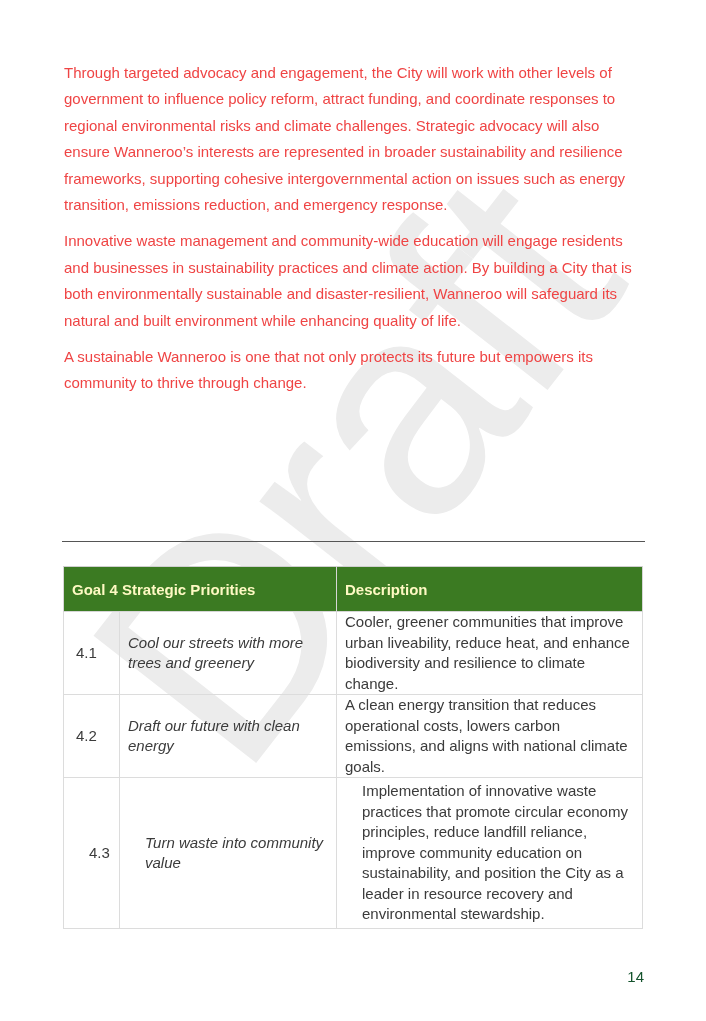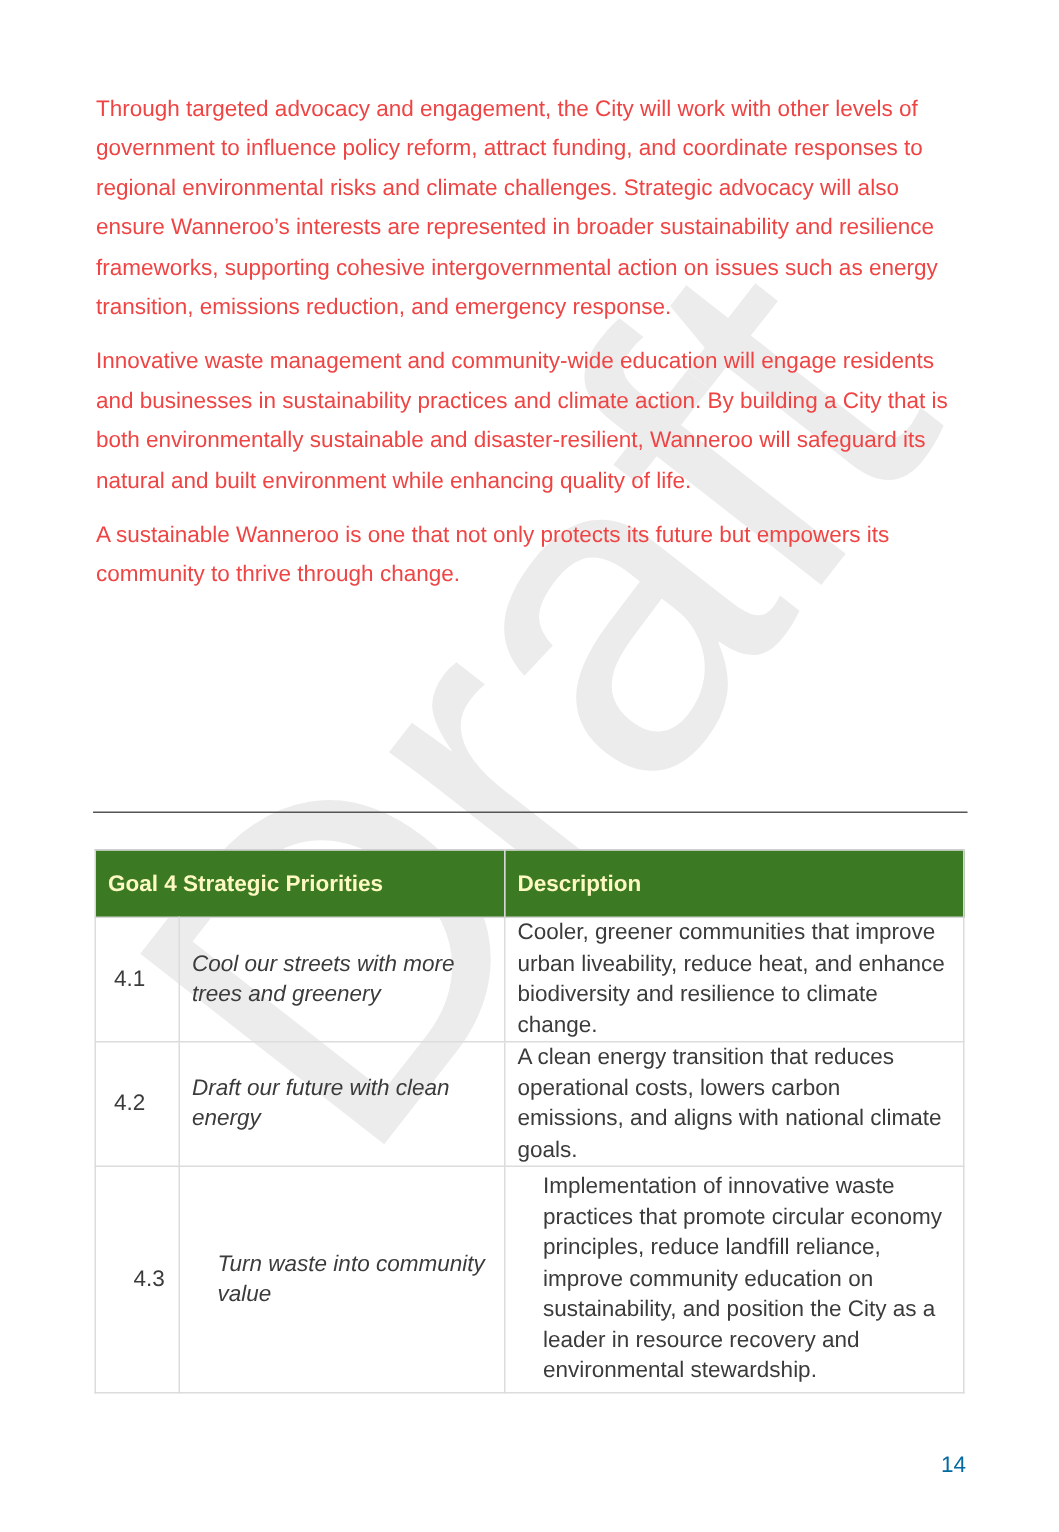--- a/index.html
+++ b/index.html
@@ -36,21 +36,21 @@
       border: 1px solid #dcdcdc; vertical-align: middle;
       line-height: 20.5px; color: #3b3b3b; background: transparent;
     }
     td.num { width: 30px; padding: 0 0 0 12px; font-weight: normal; color: #3b7a22; }
     td.title { width: 183px; padding: 0 8px; font-style: italic; }
     td.desc { padding: 0 8px; }
     tr.r1 td { height: 78px; }
     tr.r2 td { height: 76px; }
     tr.r3 td { height: 150px; padding-left: 25px; }
     .page-number {
-      position: absolute; right: 62px; top: 968px; font-size: 15px; color: #0369a1; z-index: 1;
+      position: absolute; right: 62px; top: 968px; font-size: 15px; color: #14532d; z-index: 1;
     }
   </style>
 </head>
 <body>
 
 <div class="watermark">Draft</div>
 
 <div class="content">
   <p class="para">Through targeted advocacy and engagement, the City will work with other levels of government to influence policy reform, attract funding, and coordinate responses to regional environmental risks and climate challenges. Strategic advocacy will also ensure Wanneroo’s interests are represented in broader sustainability and resilience frameworks, supporting cohesive intergovernmental action on issues such as energy transition, emissions reduction, and emergency response.</p>
   <p class="para">Innovative waste management and community-wide education will engage residents and businesses in sustainability practices and climate action. By building a City that is both environmentally sustainable and disaster-resilient, Wanneroo will safeguard its natural and built environment while enhancing quality of life.</p>

